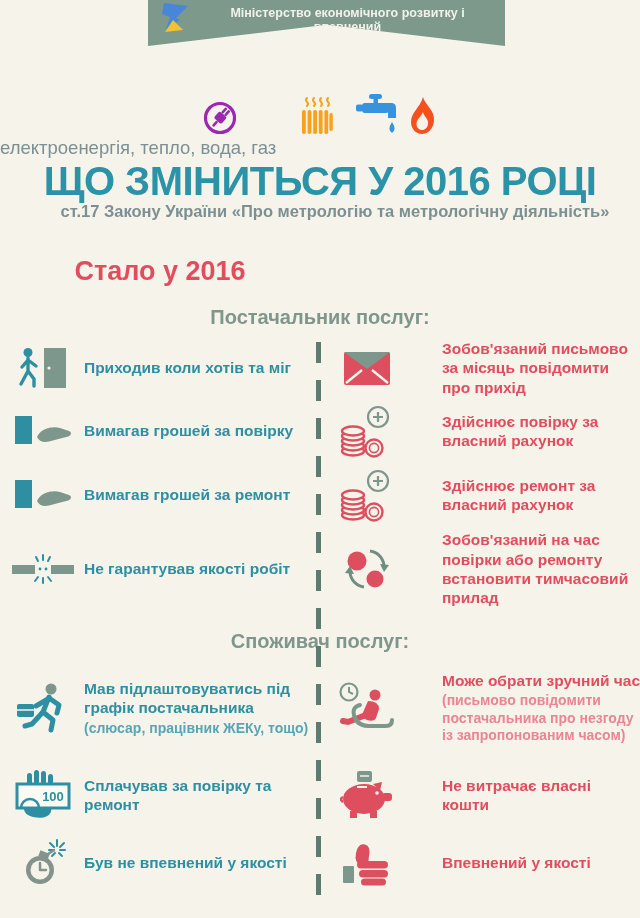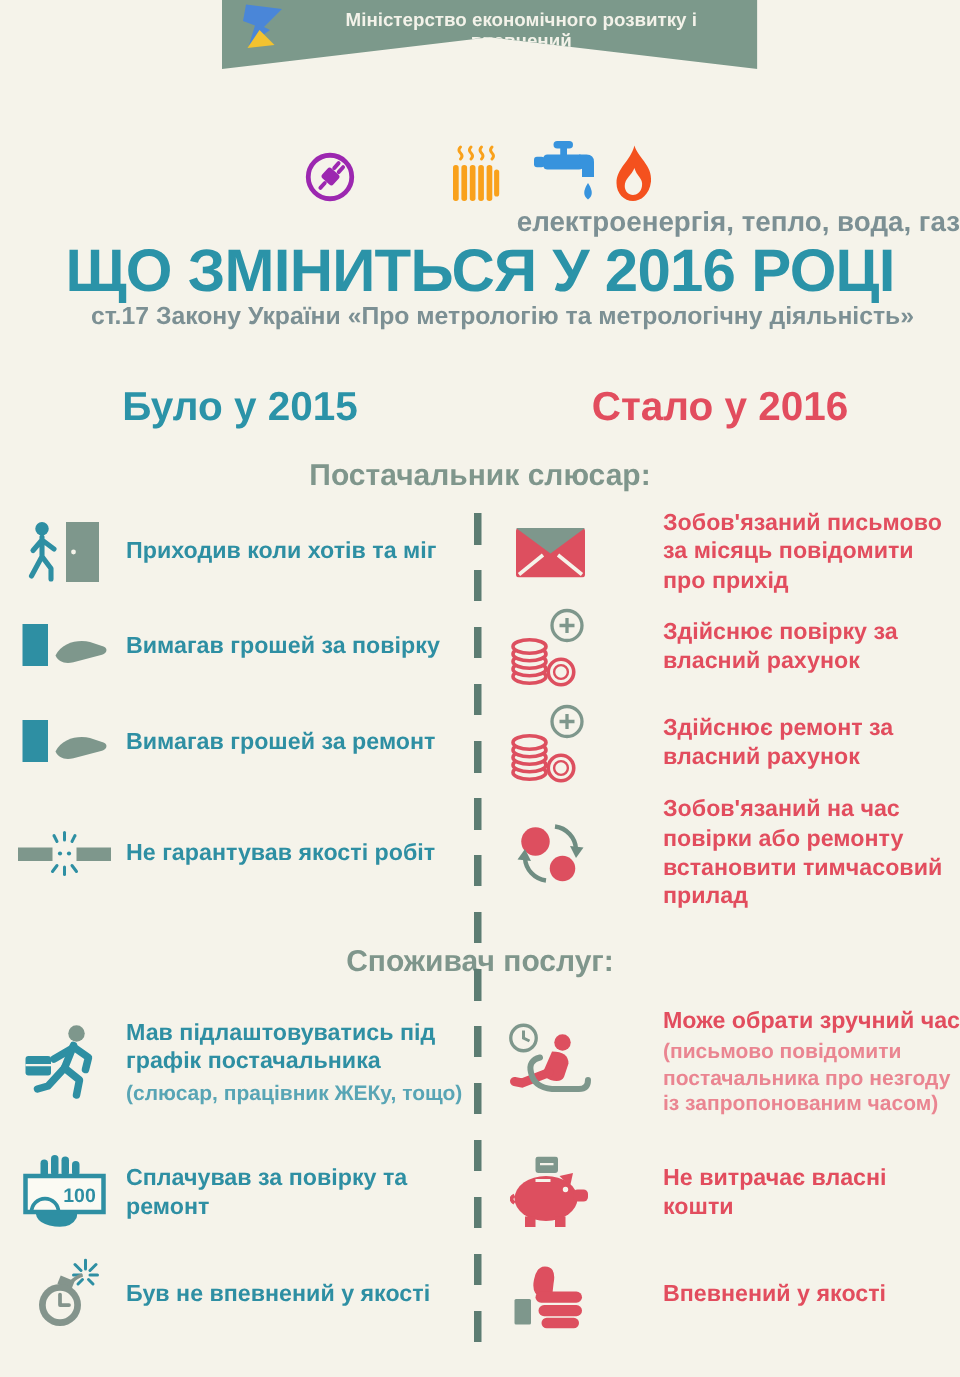--- a/index.html
+++ b/index.html
@@ -23,22 +23,22 @@
     color:#e24d5e; font-size:33px; font-weight:bold; letter-spacing:-1.5px;
   }
   .icons-row {
     position:absolute; top:96px; left:0; width:100%; height:40px;
     display:flex; justify-content:center; align-items:flex-end;
   }
   .icons-row .gap-big { margin-right:62px; }
   .icons-row .gap-mid { margin-right:22px; }
   .icons-row .gap-sm  { margin-right:6px; }
   .caption {
-    position:absolute; top:137px; left:0; width:100%; text-align:right;
-    color:#7c9094; font-size:18.5px; font-weight:bold;
+    position:absolute; top:137px; left:0; width:100%; text-align:left;
+    color:#7c9094; font-size:18.5px; font-weight:normal;
   }
   .subtitle {
     position:absolute; top:159px; left:0; width:100%; margin:0; text-align:center;
     color:#2b93a8; font-size:40px; font-weight:bold; letter-spacing:-0.5px;
   }
   .law {
     position:absolute; top:202px; left:0; width:100%; text-align:center;
     color:#7c9094; font-size:16.5px; font-weight:bold;margin-left:15px;
   }
   .col-labels { position:absolute; top:256px; left:0; width:100%; display:grid; grid-template-columns:1fr 1fr; }
@@ -123,25 +123,24 @@
       <path d="M15 1 C17 9 27 14 26 25 C25 34 19 38 14 38 C8 38 3 33 3 26 C3 16 12 12 15 1 Z" fill="#f4511e"></path>
       <path d="M15 16 C16 21 21 23 20 28 C19.5 32 16.5 34 14 34 C11 34 8.5 31.5 8.5 28 C8.5 23 13 21 15 16 Z" fill="#f5f3ea"></path>
     </svg>
   </div>
   <div class="caption">електроенергія, тепло, вода, газ</div>
 
   <h2 class="subtitle">ЩО ЗМІНИТЬСЯ У 2016 РОЦІ</h2>
   <div class="law">ст.17 Закону України «Про метрологію та метрологічну діяльність»</div>
 
   <div class="col-labels">
-    <div class="col-label before">Було у 2015</div>
     <div class="col-label after">Стало у 2016</div>
   </div>
 
-  <div class="sec-heading" id="sec1-heading">Постачальник слюсар:</div>
+  <div class="sec-heading" id="sec1-heading">Постачальник послуг:</div>
 
   <div class="grid" id="grid1">
 
     <div class="item before-item">
       <span class="icon-box">
         <svg width="52" height="46" viewBox="0 0 52 46">
           <rect x="27" y="3" width="22" height="40" fill="#7e978c"></rect>
           <circle cx="32" cy="23" r="1.6" fill="#f5f3ea"></circle>
           <circle cx="11" cy="7.5" r="4.5" fill="#2e8fa3"></circle>
           <path d="M11 13 L11 26 M11 15 L19 21 M11 15 L5 22 M11 26 L4 39 M11 26 L17 34 L17 41" stroke="#2e8fa3" stroke-width="3.4" fill="none" stroke-linecap="round" stroke-linejoin="round"></path>

